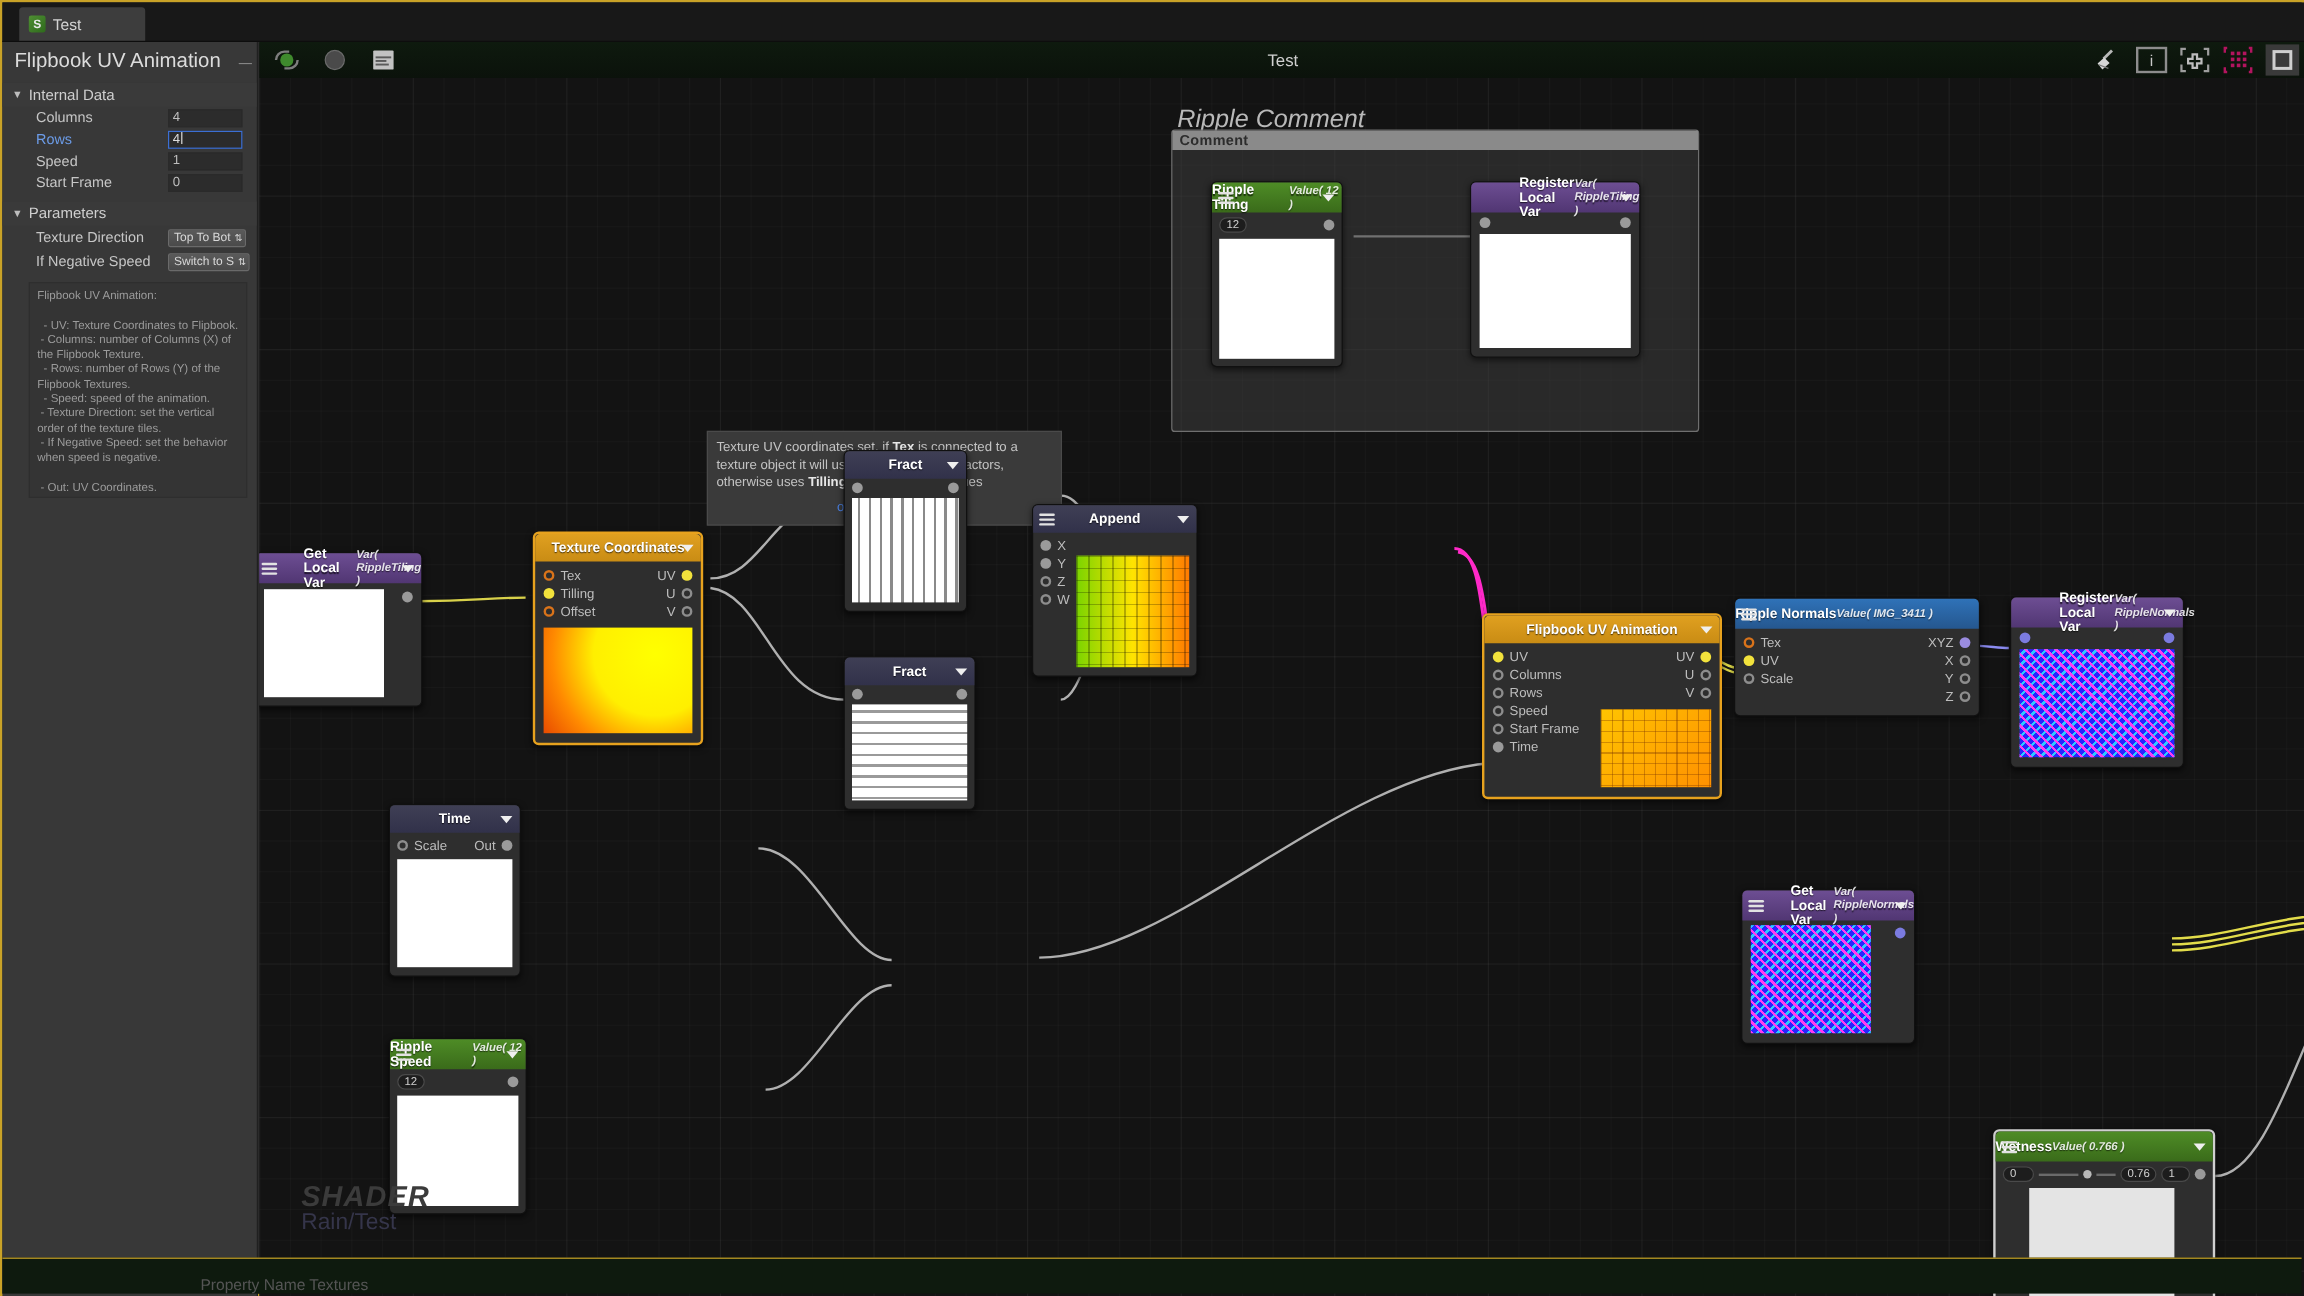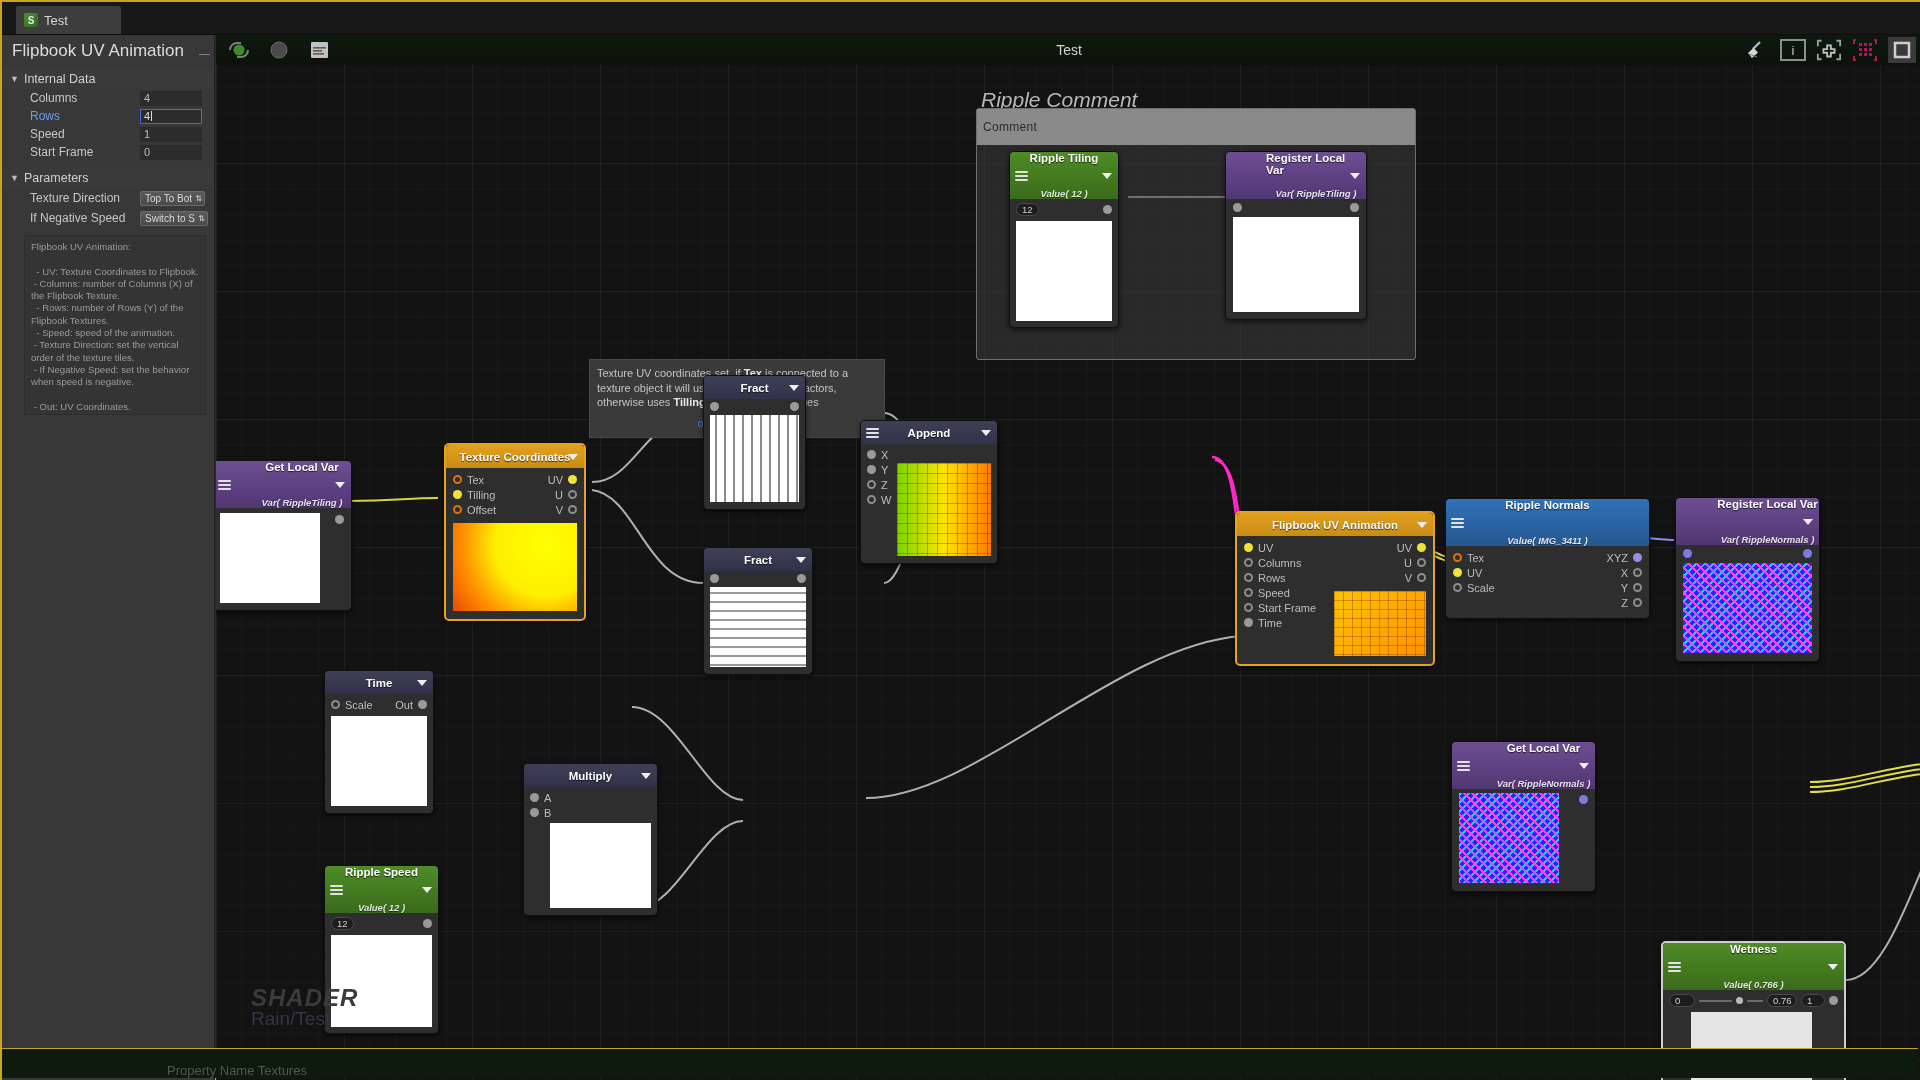--- a/index.html
+++ b/index.html
@@ -127,21 +127,21 @@
   #propname { position:absolute; left:165px; bottom:0px; font-size:13px; color:#555; }
 
   
   .node { position:absolute; border-radius:5px; background:#2e2e2e;
           border:1px solid #101010; box-shadow:0 2px 5px rgba(0,0,0,.6); }
   .node > .hd {
     height:23px; border-radius:4px 4px 0 0; display:flex; align-items:center;
     justify-content:center; position:relative; color:#fff; font-size:11.5px; font-weight:bold;
     text-shadow:0 1px 1px rgba(0,0,0,.7);
   }
-  .node > .hd.two { height:47px; flex-direction:column; justify-content:space-between; gap:0; }
+  .node > .hd.two { height:25px; flex-direction:row; justify-content:flex-start; gap:0; }
   .node > .hd .sub { font-size:9.5px; font-style:italic; font-weight:bold; opacity:.85; }
   .hd .burger { position:absolute; left:5px; top:50%; transform:translateY(-50%);
                 width:13px;height:10px;display:flex;flex-direction:column;justify-content:space-between; }
   .hd .burger i { display:block; height:2px; background:#e2e2e2; border-radius:1px; }
   .hd .dd { position:absolute; right:6px; top:50%; transform:translateY(-50%);
             border-left:5px solid transparent;border-right:5px solid transparent;
             border-top:6px solid #efefef; }
   .body { padding:4px 0 6px; position:relative; }
   .port { display:flex; align-items:center; gap:5px; height:15px; font-size:11px; color:#bdbdbd; }
   .port.out { justify-content:flex-end; }
@@ -164,21 +164,21 @@
 
   .node.sel { border:2px solid #e7a21e; }
   .node.selw { border:2px solid #cfcfcf; }
 
   
   #comment {
     position:absolute; left:760px; top:73px; width:440px; height:252px;
     background:rgba(60,60,60,.55); border:1px solid #6f6f6f; border-radius:3px;
   }
   #comment .chd {
-    height:36px; background:#8a8a8a; color:#2c2c2c; font-size:12px; font-weight:normal;
+    height:16px; background:#8a8a8a; color:#2c2c2c; font-size:12px; font-weight:bold;
     display:flex; align-items:center; padding-left:6px; letter-spacing:.3px;
   }
   #comment-title {
     position:absolute; left:765px; top:53px; font-size:21px; font-style:italic;
     color:#b9b9b9;
   }
 
   
   #tooltip {
     position:absolute; left:373px; top:324px; width:296px;
@@ -679,38 +679,20 @@
             </div>
           <div class="port out">
               <span>Out</span>
               <span class="dot gray"></span>
             </div>
         </div>
         <div class="preview" style="height:90px;margin-top:4px;"></div>
       </div>
     </div>
 
-    <div class="node" style="left:307px; top:728px; width:135px;">
-      <div class="hd slate">
-        <span>Multiply</span>
-        <span class="dd"></span>
-      </div>
-      <div class="body" style="padding:3px 6px 7px;position:relative;">
-        <div style="position:absolute;right:6px;top:5px;"><span class="dot gray"></span></div>
-        <div class="port">
-            <span class="dot gray"></span>
-            <span>A</span>
-          </div>
-        <div class="port">
-            <span class="dot gray"></span>
-            <span>B</span>
-          </div>
-        <div class="preview" style="height:85px;margin-top:3px;margin-left:20px;"></div>
-      </div>
-    </div>
 
     <div class="node" style="left:108px; top:830px; width:115px;">
       <div class="hd green two">
         <span class="burger">
             <i></i>
             <i></i>
             <i></i>
           </span>
         <span>Ripple Speed</span>
         <span class="sub">Value( 12 )</span>

